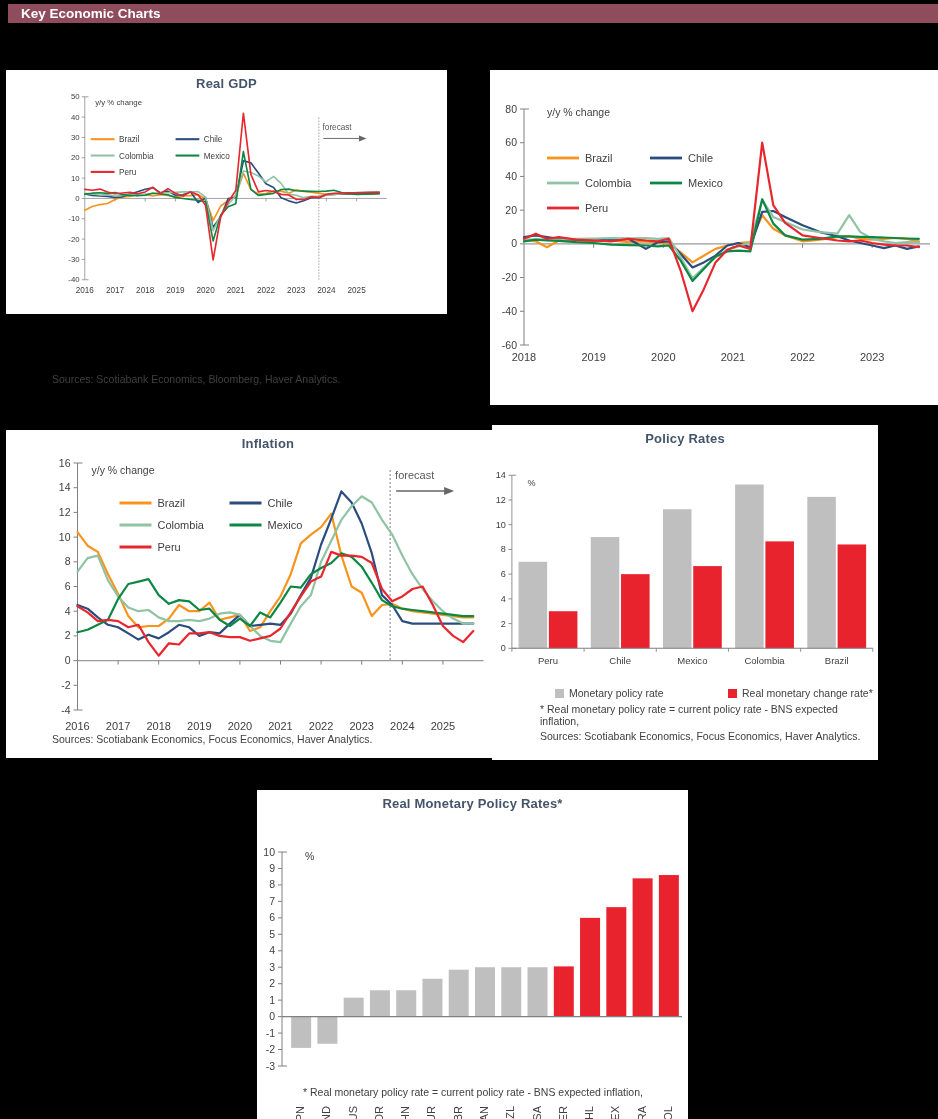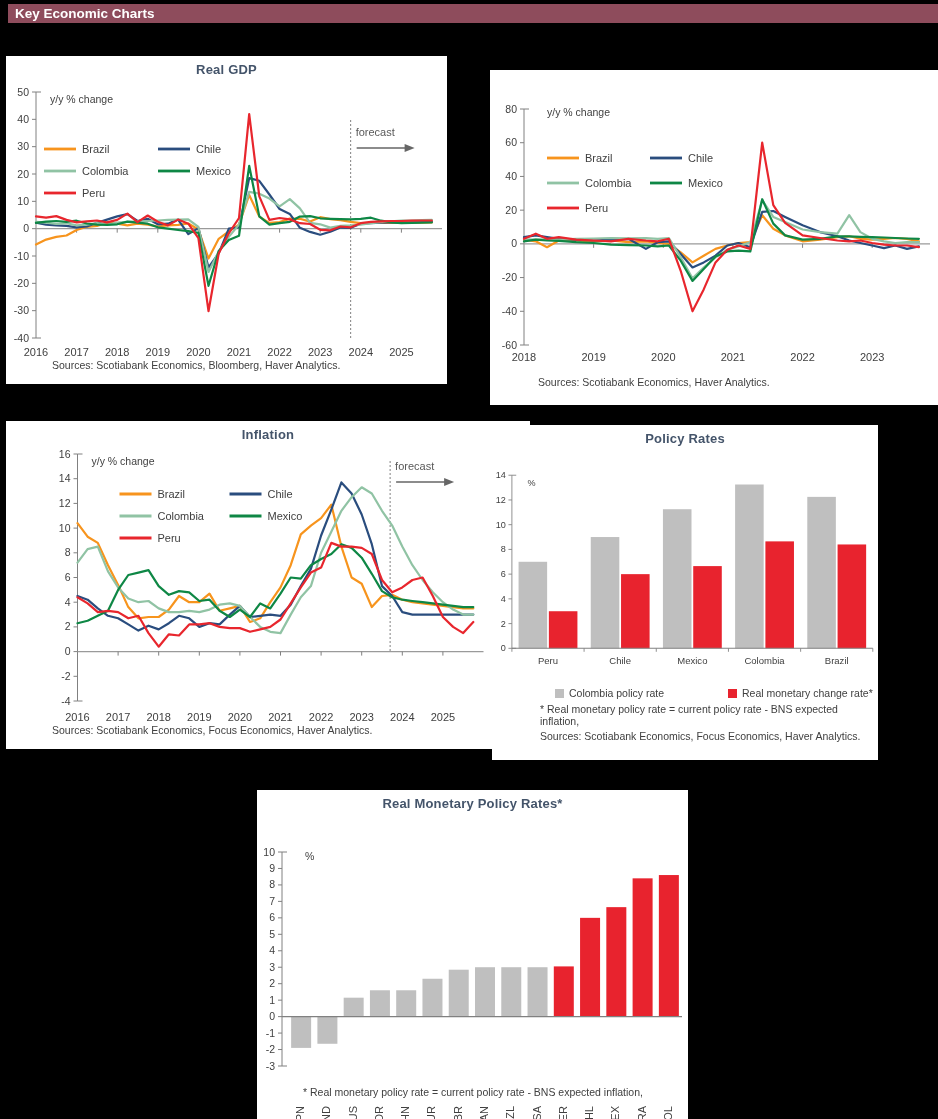--- a/index.html
+++ b/index.html
@@ -1,19 +1,19 @@
 <!DOCTYPE html>
 <html><head>
 <meta charset="utf-8">
 <style>
   html,body{margin:0;padding:0;background:#000;}
   #page{position:relative;width:938px;height:1119px;background:#000;overflow:hidden;
         font-family:"Liberation Sans",sans-serif;}
   .header-bar{position:absolute;left:8px;top:4px;right:0;height:19px;line-height:19px;
-        padding-left:7px;font-size:13.5px;font-weight:bold;color:#fff;}
+        padding-left:13px;font-size:13.5px;font-weight:bold;color:#fff;}
   .panel{position:absolute;background:#fff;}
   .chart-title{position:absolute;top:6px;left:0;right:0;text-align:center;
         font-weight:bold;font-size:13px;color:#44546A;letter-spacing:.2px;}
   .plot{position:absolute;left:0;top:0;width:100%;height:100%;}
   .sources,.fnote{position:absolute;left:10px;right:4px;font-size:10.5px;color:#404040;line-height:12px;margin-left:36px;}
   .bar-legend{position:absolute;left:0;right:0;font-size:10.5px;color:#404040;}
   .leg-item{position:absolute;white-space:nowrap;}
   .sq{display:inline-block;width:9px;height:9px;margin-right:5px;position:relative;top:1px;}
   .maroon-strip{position:absolute;left:0;right:0;height:5px;}
   text.tick{font-family:"Liberation Sans",sans-serif;font-size:10.5px;fill:#404040;}
@@ -24,21 +24,21 @@
 </style>
 </head>
 <body>
 
 <div id="page">
 
   <div class="header-bar" style="background: rgb(142, 76, 92);">
     <span>Key Economic Charts</span>
   </div>
 
-  <div class="panel" style="left:6px;top:56px;width:441px;height:328px">
+  <div class="panel" style="left:6px;top:70px;width:441px;height:244px">
     <div class="chart-title">Real GDP</div>
     <svg class="plot" viewBox="0 0 441 328">
         <g>
           <line x1="30" y1="36" x2="30" y2="282" stroke="#808080" stroke-width="1"></line>
           <line x1="30" y1="36" x2="35" y2="36" stroke="#808080" stroke-width="1"></line>
           <line x1="30" y1="282" x2="35" y2="282" stroke="#808080" stroke-width="1"></line>
           <line x1="26" y1="282" x2="30" y2="282" stroke="#808080" stroke-width="1"></line>
           <text x="23" y="285.5" text-anchor="end" class="tick">-40</text>
           <line x1="26" y1="254.66666666666666" x2="30" y2="254.66666666666666" stroke="#808080" stroke-width="1"></line>
           <text x="23" y="258.16666666666663" text-anchor="end" class="tick">-30</text>
@@ -158,24 +158,23 @@
           <line x1="160" y1="88" x2="192" y2="88" stroke="#2A4D7E" stroke-width="2.8"></line>
           <text x="198" y="92" class="leg">Chile</text>
           <line x1="57" y1="113" x2="89" y2="113" stroke="#90C3A4" stroke-width="2.8"></line>
           <text x="95" y="117" class="leg">Colombia</text>
           <line x1="160" y1="113" x2="192" y2="113" stroke="#0E8745" stroke-width="2.8"></line>
           <text x="198" y="117" class="leg">Mexico</text>
           <line x1="57" y1="138" x2="89" y2="138" stroke="#E8262D" stroke-width="2.8"></line>
           <text x="95" y="142" class="leg">Peru</text>
         </g>
       </svg>
-    <div class="sources" style="top:306px;left:12px">Sources: Scotiabank Economics, Haver Analytics.</div>
-  </div>
-
-  <div class="panel" style="left:6px;top:421px;width:524px;height:328px">
+  </div>
+
+  <div class="panel" style="left:6px;top:430px;width:524px;height:328px">
     <div class="chart-title">Inflation</div>
     <svg class="plot" viewBox="0 0 441 328">
         <g>
           <line x1="30" y1="33" x2="30" y2="280" stroke="#808080" stroke-width="1"></line>
           <line x1="30" y1="33" x2="35" y2="33" stroke="#808080" stroke-width="1"></line>
           <line x1="30" y1="280" x2="35" y2="280" stroke="#808080" stroke-width="1"></line>
           <line x1="26" y1="280" x2="30" y2="280" stroke="#808080" stroke-width="1"></line>
           <text x="23" y="283.5" text-anchor="end" class="tick">-4</text>
           <line x1="26" y1="255.3" x2="30" y2="255.3" stroke="#808080" stroke-width="1"></line>
           <text x="23" y="258.8" text-anchor="end" class="tick">-2</text>
@@ -293,21 +292,21 @@
         <line x1="23" y1="232" x2="440" y2="232" stroke="#808080" stroke-width="1.2"></line>
         <line x1="23" y1="232" x2="23" y2="236" stroke="#808080" stroke-width="1"></line>
         <line x1="106.4" y1="232" x2="106.4" y2="236" stroke="#808080" stroke-width="1"></line>
         <line x1="189.8" y1="232" x2="189.8" y2="236" stroke="#808080" stroke-width="1"></line>
         <line x1="273.20000000000005" y1="232" x2="273.20000000000005" y2="236" stroke="#808080" stroke-width="1"></line>
         <line x1="356.6" y1="232" x2="356.6" y2="236" stroke="#808080" stroke-width="1"></line>
         <line x1="440" y1="232" x2="440" y2="236" stroke="#808080" stroke-width="1"></line>
       </svg>
     <div class="bar-legend" style="top:262px">
       <span class="leg-item" style="left:63px">
-        <span class="sq" style="background:#BFBFBF"></span><span>Colombia policy rate</span>
+        <span class="sq" style="background:#BFBFBF"></span><span>Monetary policy rate</span>
       </span>
       <span class="leg-item" style="left:236px">
         <span class="sq" style="background:#E8232E"></span><span>Real monetary change rate*</span>
       </span>
     </div>
     <div class="fnote" style="top:278px;left:12px">* Real monetary policy rate = current policy rate - BNS expected inflation,</div>
     <div class="fnote" style="top:305px;left:12px">Sources: Scotiabank Economics, Focus Economics, Haver Analytics.</div>
   </div>
 
   <div class="panel" style="left:257px;top:790px;width:431px;height:377px">

